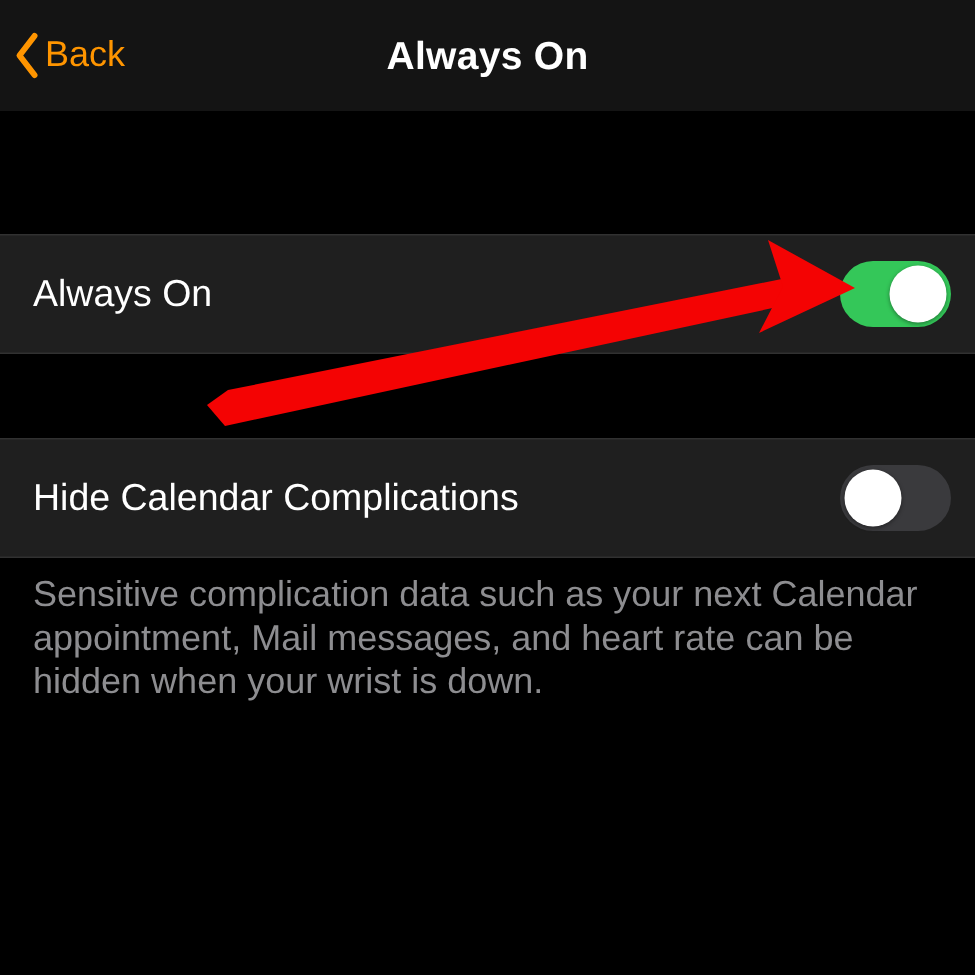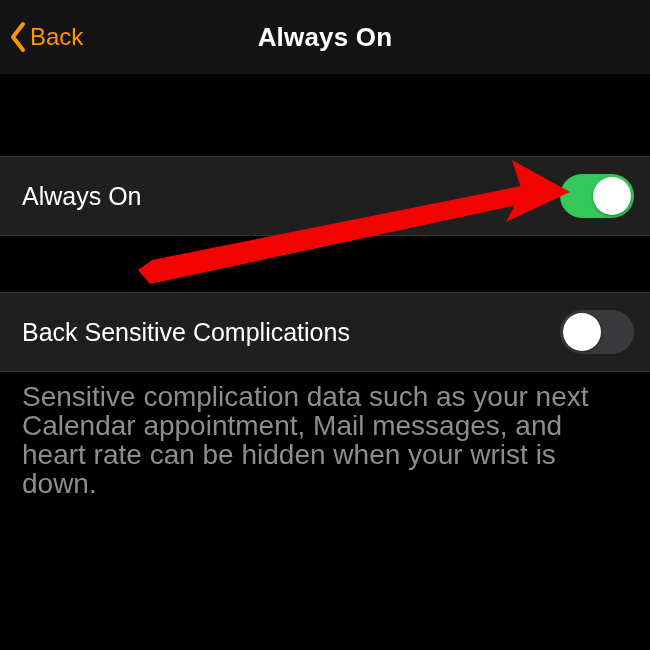--- a/index.html
+++ b/index.html
@@ -93,21 +93,21 @@
       top:3px;
       transition:left .15s;
       box-shadow:0 1px 3px rgba(0,0,0,.4);
     }
     .toggle.on .knob{left:33px;}
     .toggle.off .knob{left:3px;}
 
     
     .footer-text{
       padding:10px 22px 0 22px;
-      font-size:28px;
+      font-size:24px;
       line-height:29px;
       color:var(--txt-muted);
     }
 
     
     .arrow-annotation{
       position:absolute;
       left:0;top:0;
       pointer-events:none;
     }
@@ -134,21 +134,21 @@
   <div class="cell">
     <div class="cell-label">Always On</div>
     <div class="toggle on">
       <div class="knob"></div>
     </div>
   </div>
 
   <div class="section-gap"></div>
 
   <div class="cell">
-    <div class="cell-label">Back Sensitive Complications</div>
+    <div class="cell-label">Hide Calendar Complications</div>
     <div class="toggle off">
       <div class="knob"></div>
     </div>
   </div>
   <div class="footer-text">Sensitive complication data such as your next Calendar appointment, Mail messages, and heart rate can be hidden when your wrist is down.</div>
 
   <svg class="arrow-annotation" width="650" height="650">
     <defs>
       <linearGradient id="arrowFill">
         <stop offset="0%" stop-color="#ff0000"></stop>

